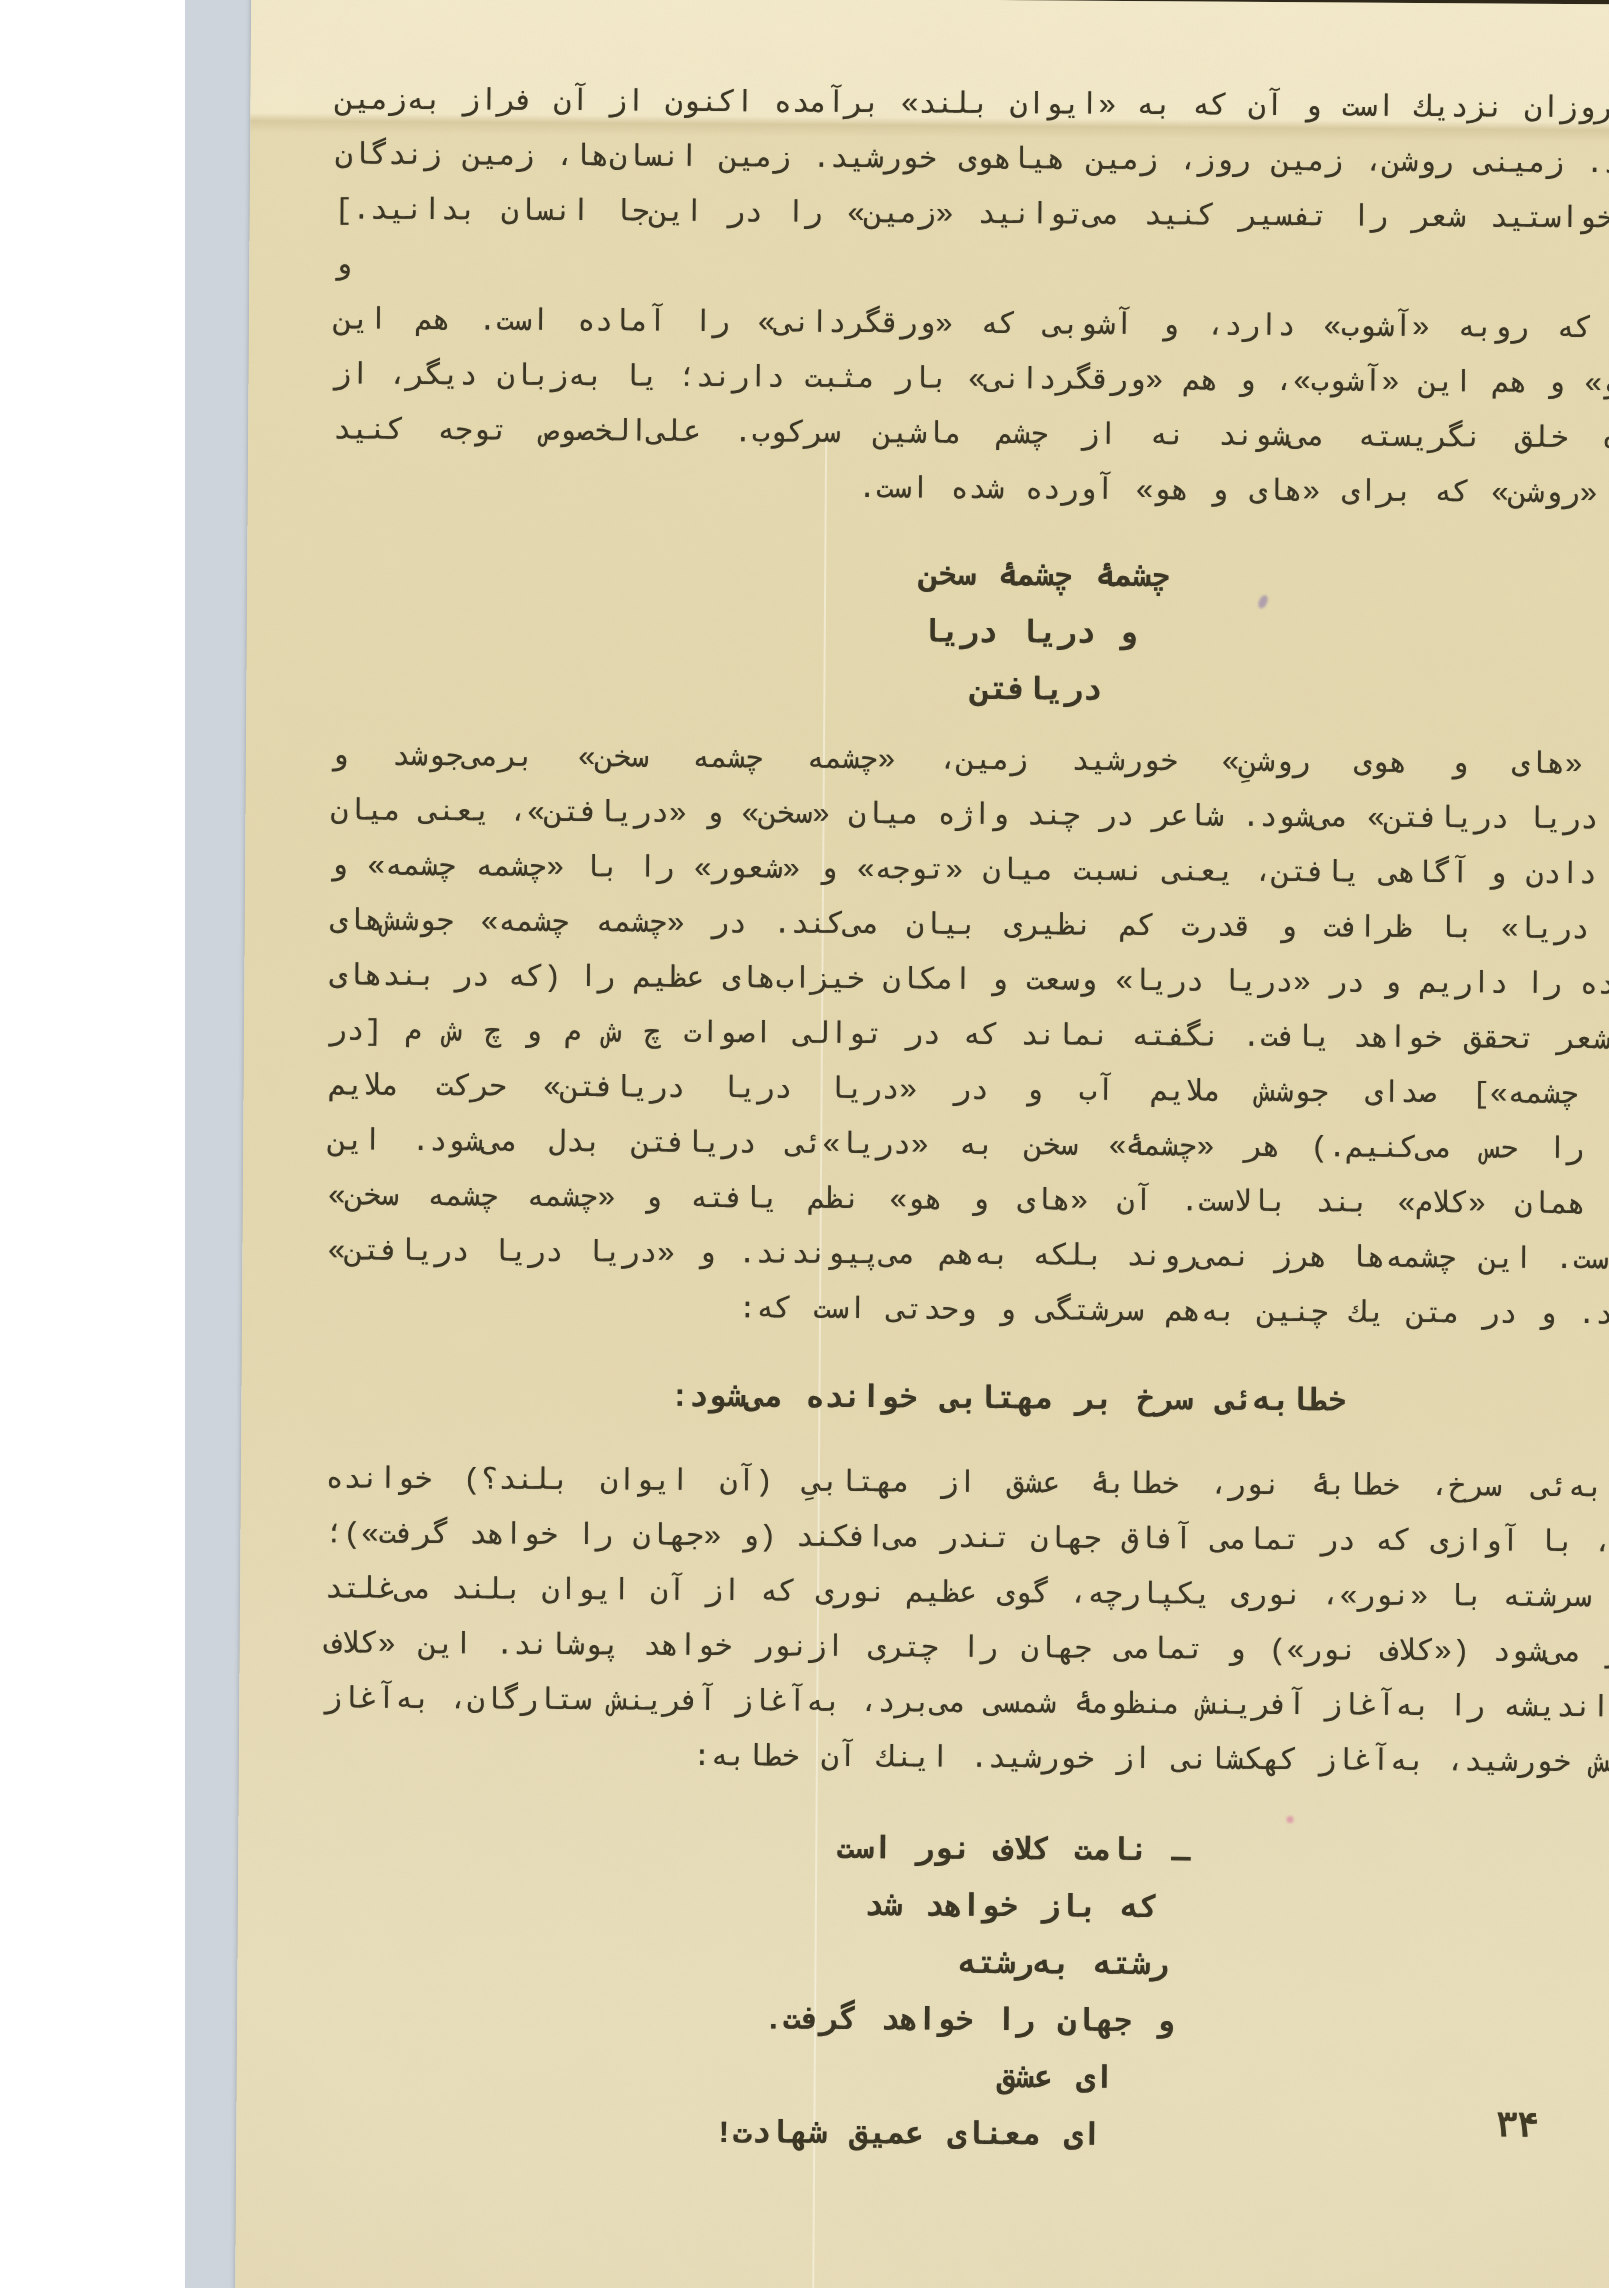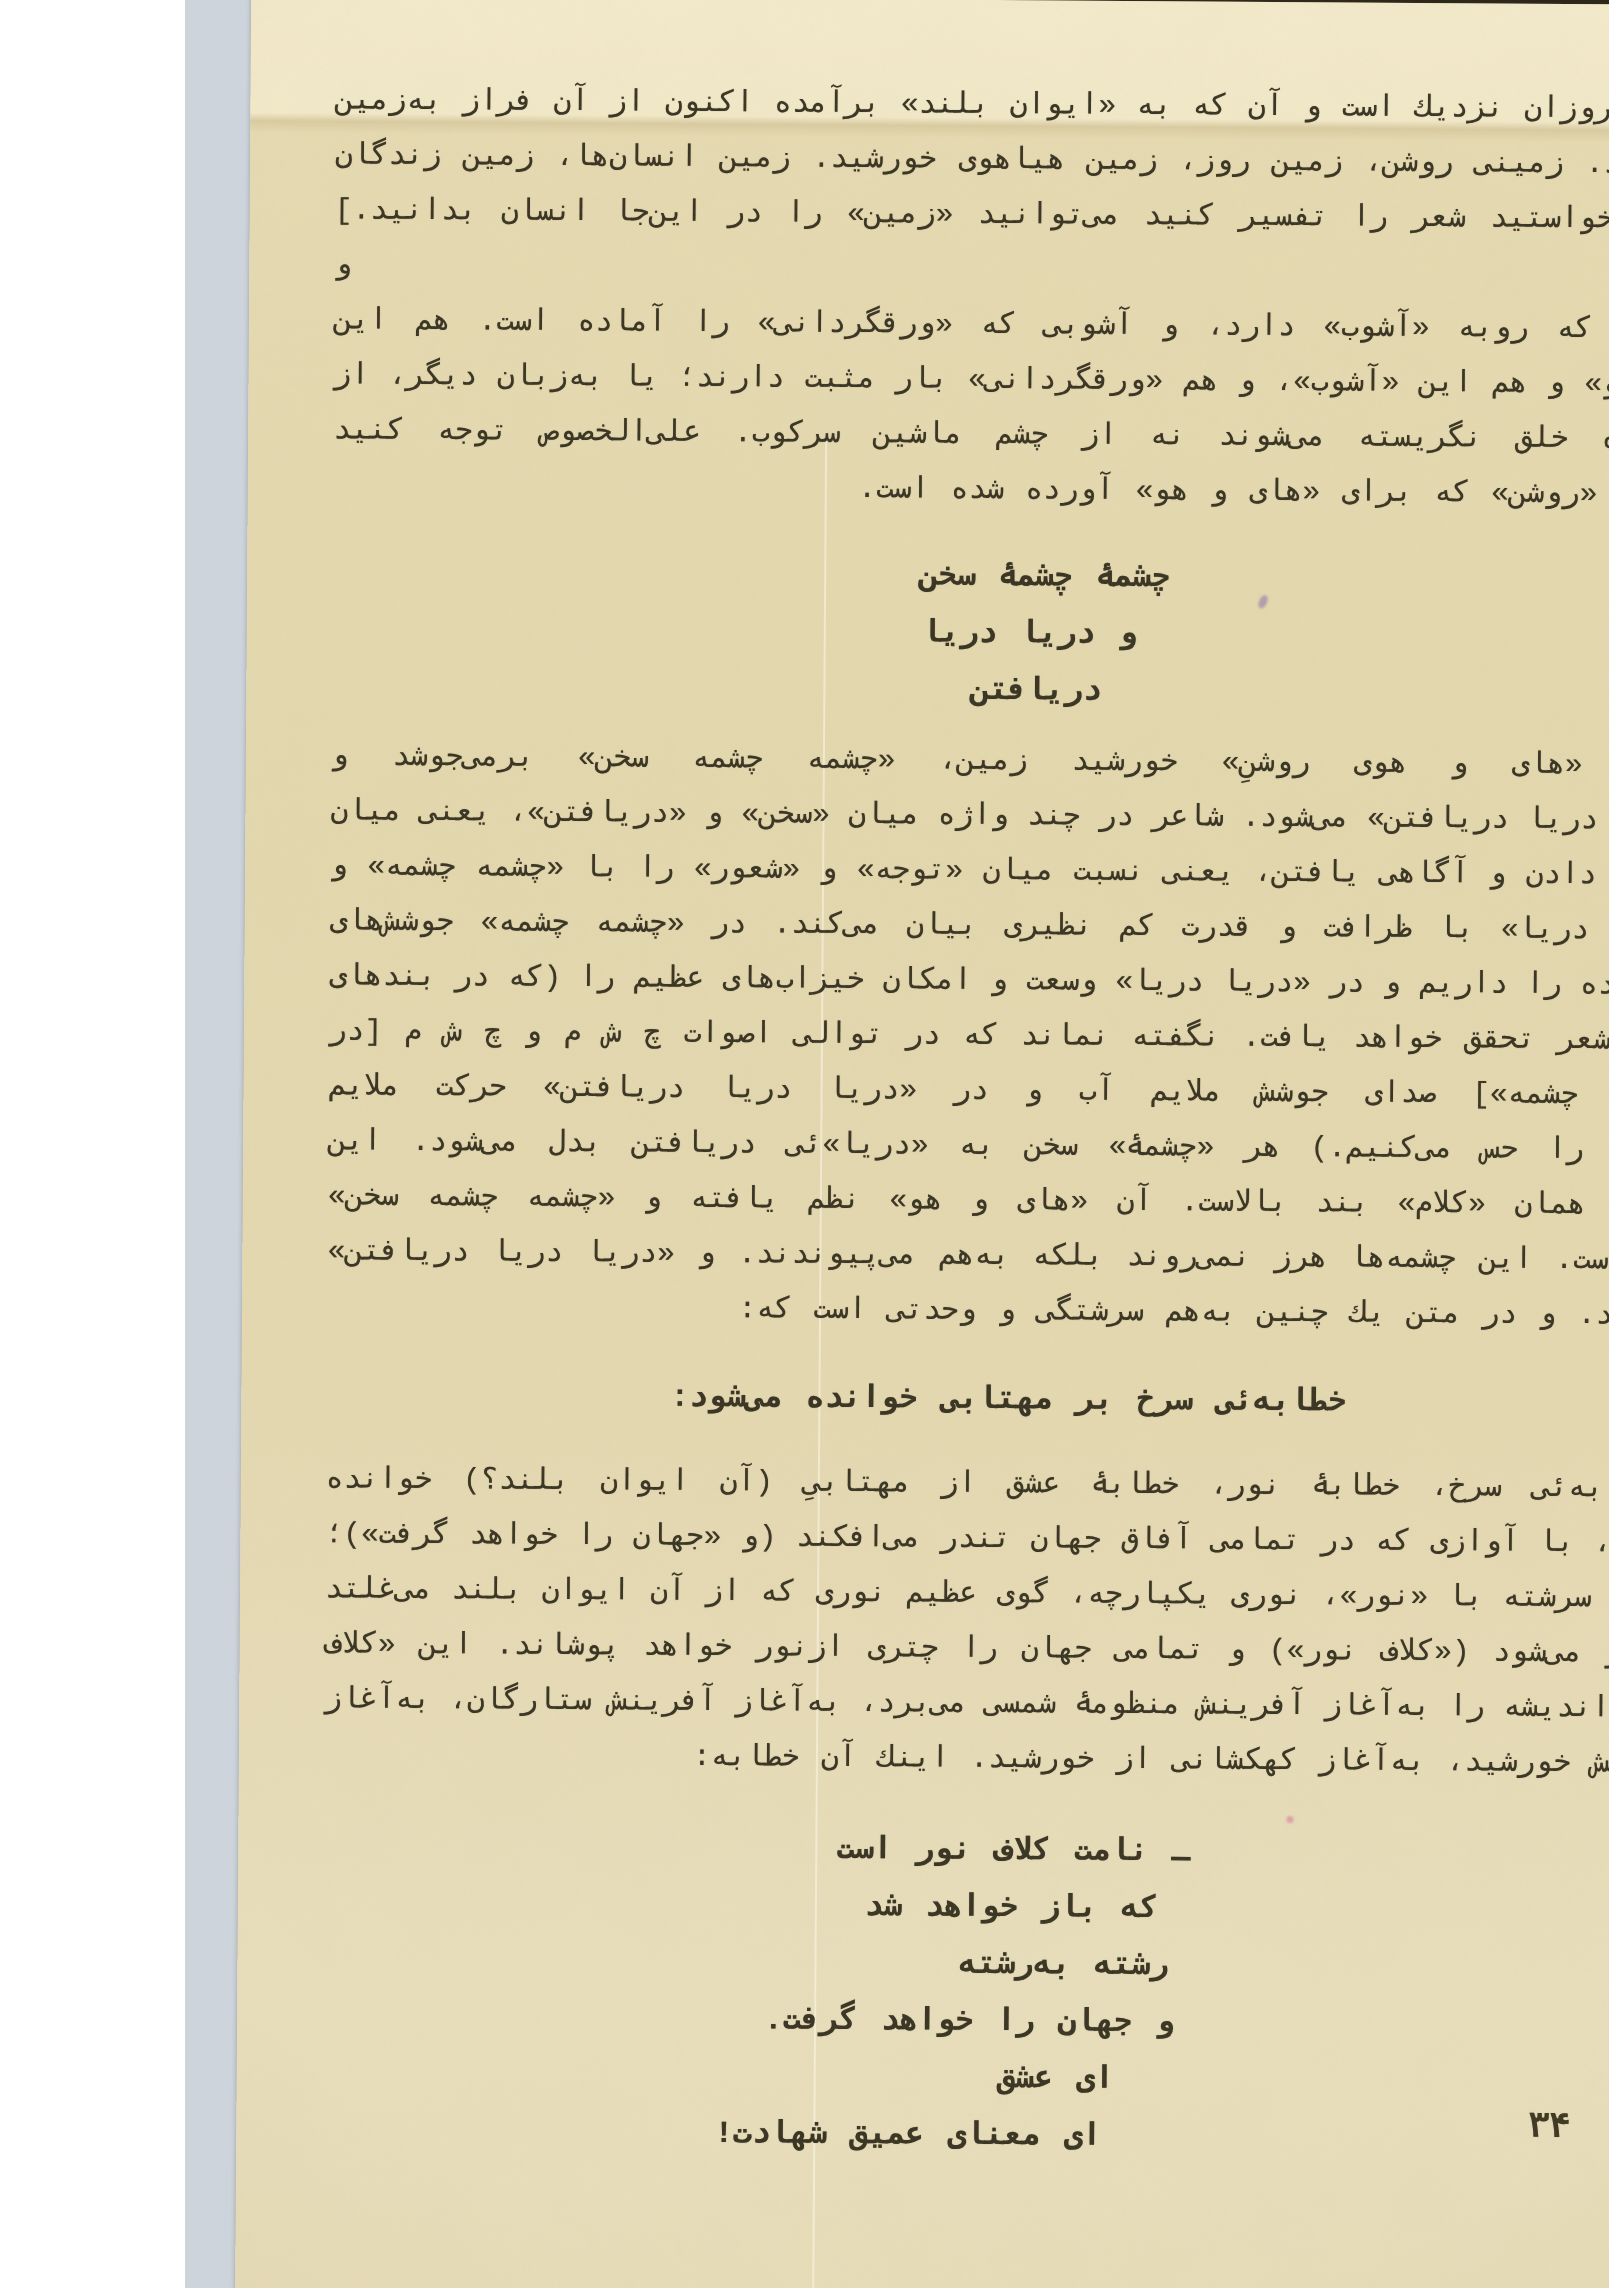--- a/index.html
+++ b/index.html
@@ -49,21 +49,21 @@
   .block.paragraph .line.first{padding-right:44px;}
   .block.paragraph .line.last{text-align-last:right;word-spacing:3.7px;}
   .block.verse .line,
   .block.heading .line{
     font-weight:bold;text-align:right;word-spacing:4.6px;
   }
   .block.verse .line{font-size:31px;line-height:57px;}
   .block.heading .line{font-size:31px;line-height:55px;}
   #page-number{
     position:absolute;left:1260px;top:2101px;width:74px;
-    text-align:right;font-size:35px;font-weight:bold;color:#3a341f;
+    text-align:left;font-size:35px;font-weight:bold;color:#3a341f;
     text-shadow:0 0 0.9px rgba(62,52,32,0.5);
   }
 </style>
 </head>
 <body>
 
 <div id="screen">
   <div id="top-edge"></div>
 
   <div id="paper">

